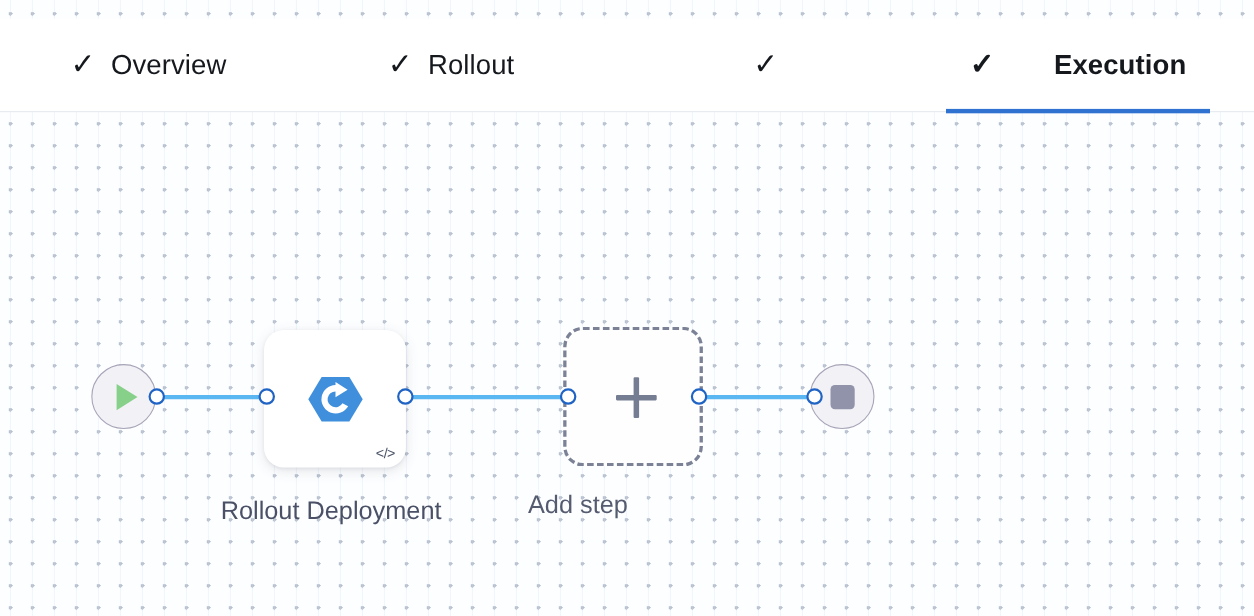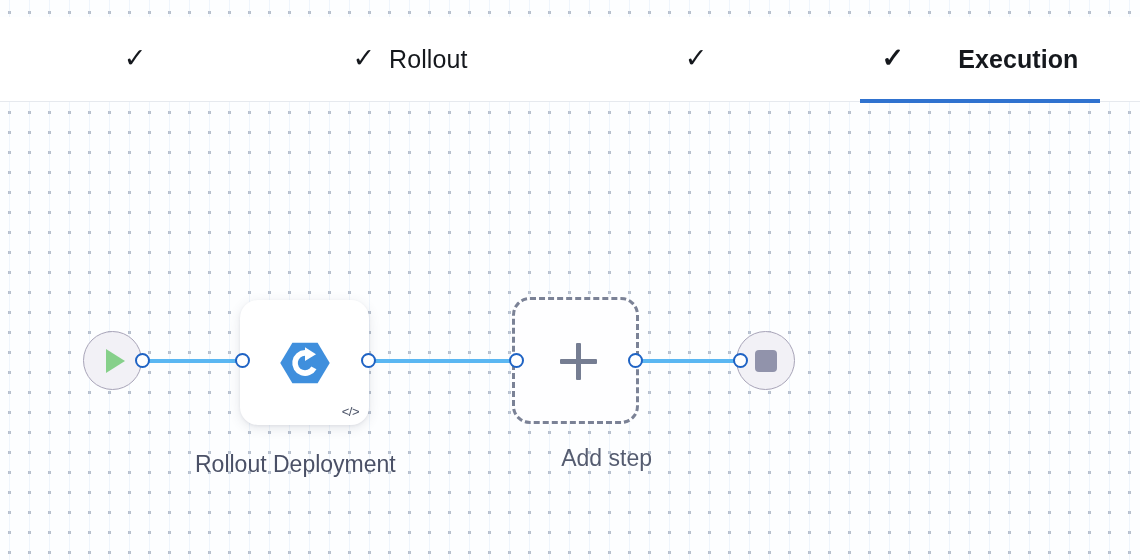--- a/index.html
+++ b/index.html
@@ -200,20 +200,21 @@
     font-size: 13px;
     color: #4c5468;
     font-family: "Liberation Sans", sans-serif;
     letter-spacing: -0.5px;
   }
   .card-label {
     position: absolute;
     left: 195px;
     top: 443px;
     width: 212px;
+    text-align: center;
     font-size: 23px;
     line-height: 42px;
     color: #4a5066;
     z-index: 5;
   }
 
   
   .add-node {
     position: absolute;
     left: 512px;
@@ -230,40 +231,41 @@
   .plus-h, .plus-v {
     position: absolute;
     background: #757d92;
     border-radius: 1px;
   }
   .plus-h { left: 45px; top: 59px; width: 37px; height: 5px; }
   .plus-v { left: 61px; top: 43px; width: 5px; height: 37px; }
 
   .add-label {
     position: absolute;
-    left: 452px;
+    left: 480px;
     top: 445px;
     width: 200px;
-    text-align: right;
+    text-align: left;
     font-size: 23px;
     color: #555c70;
     z-index: 5;
   }
 </style>
 </head>
 <body>
 
 <div id="app">
 
   <div class="canvas"></div>
 
   <div class="tabbar">
 
     <div class="tab" id="tab-0">
       <span class="tab-check">✓</span>
+      <span class="tab-label">Overview</span>
 
     </div>
 
     <div class="tab" id="tab-1">
       <span class="tab-check">✓</span>
       <span class="tab-label">Rollout</span>
 
     </div>
 
     <div class="tab" id="tab-2">

